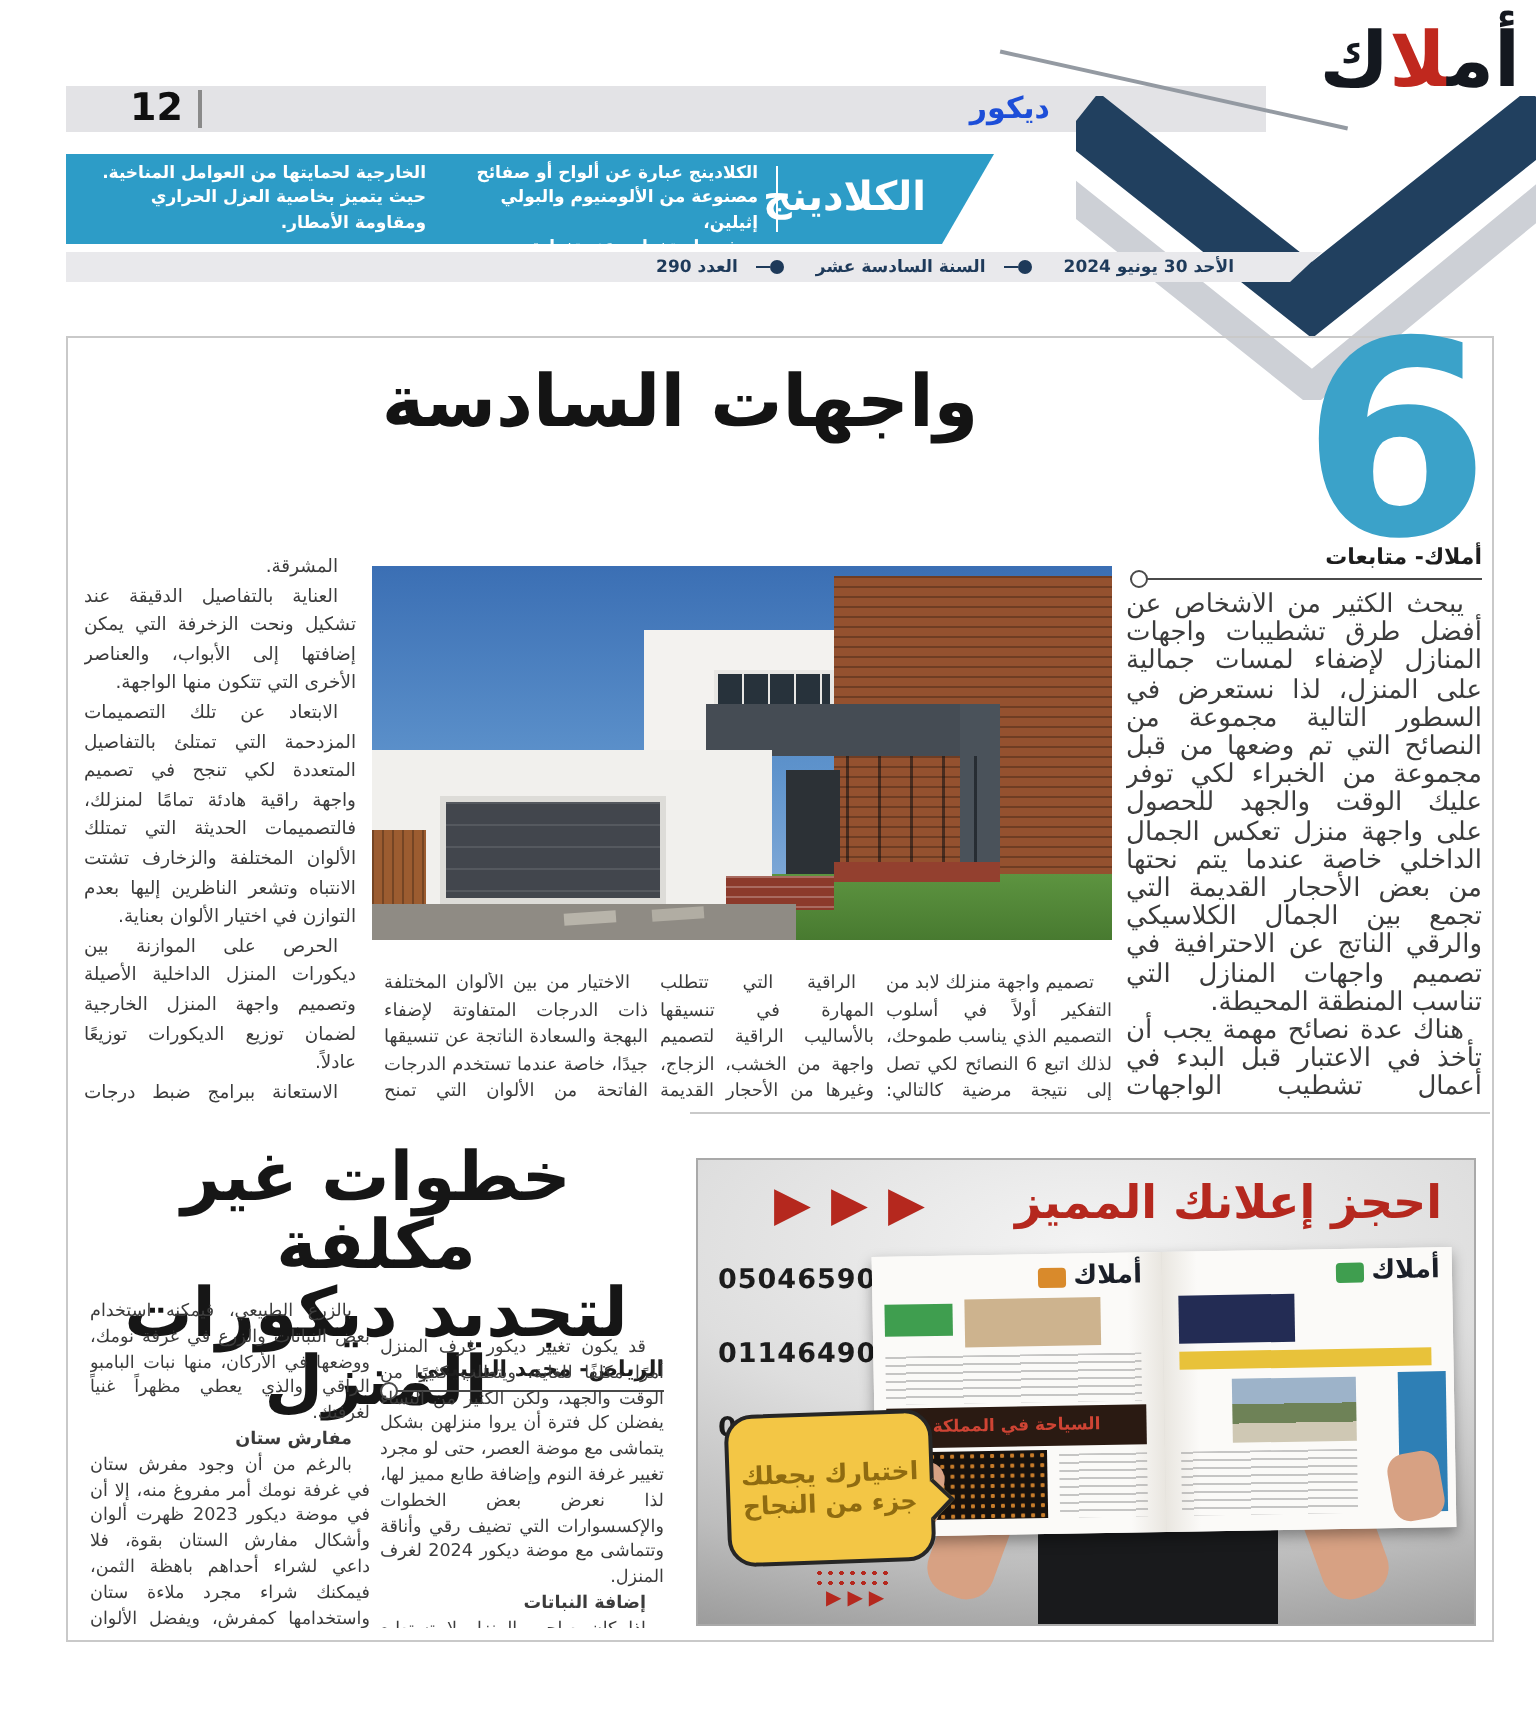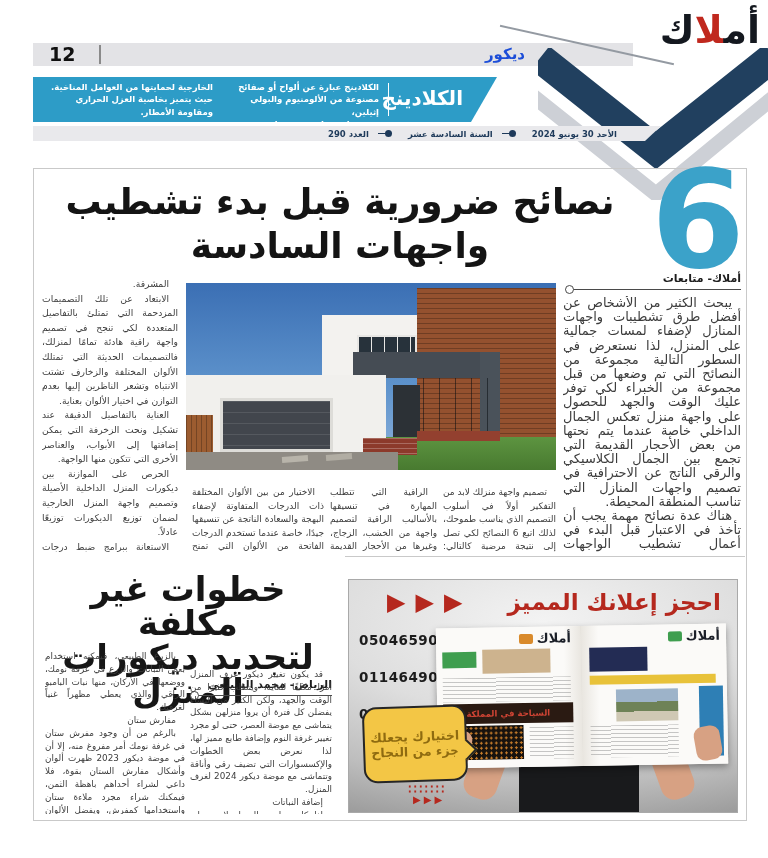--- a/index.html
+++ b/index.html
@@ -2,21 +2,21 @@
 <html lang="ar"><head>
 <meta charset="utf-8">
 <style>
   html,body{margin:0;padding:0;background:#fff;}
   .page{position:relative;width:768px;height:858px;background:#fff;overflow:hidden;
         font-family:"DejaVu Sans",sans-serif;}
   .abs{position:absolute;}
 
   
   .gray-bar{left:33px;top:43px;width:600px;height:23px;background:#e3e3e6;}
-  .page-num{left:16px;top:0;font-size:19px;font-weight:bold;color:#101010;line-height:23px;}
+  .page-num{left:32px;top:0;font-size:19px;font-weight:bold;color:#101010;line-height:23px;}
   .pn-divider{left:66px;top:2px;width:1.5px;height:19px;background:#8a8a8a;}
   .section-name{right:108px;top:0;font-size:15px;font-weight:bold;color:#1d4ed8;line-height:23px;direction:rtl;}
   .logo-swoosh{left:498px;top:44px;width:178px;height:1.5px;background:#949aa2;transform:rotate(12.5deg);}
   .chevron-svg{left:538px;top:48px;width:230px;height:152px;}
   .logo-text{right:8px;top:10px;font-size:38px;font-weight:bold;color:#14181f;direction:rtl;line-height:1.1;letter-spacing:-1px;}
   .logo-text .red{color:#c0281e;}
 
   .topic-bar{left:33px;top:77px;width:464px;height:45px;background:#2d9cc7;
              clip-path:polygon(0 0,100% 0,calc(100% - 26px) 100%,0 100%);}
   .topic-title{right:34px;top:9px;font-size:20px;font-weight:bold;color:#fff;direction:rtl;}
@@ -83,21 +83,21 @@
            background-image:repeating-linear-gradient(90deg,rgba(0,0,0,.25) 0 1px,transparent 1px 5px);}
   .ph-bldg{left:0;top:96px;width:22px;height:12px;background:#7d7f72;}
 
   
   .a2-headline{left:40px;top:572px;width:296px;text-align:center;font-size:34px;line-height:34px;
                font-weight:bold;color:#161616;direction:rtl;}
   .a2-byline{left:190px;top:678px;width:142px;}
   .a2-col{font-size:8.8px;line-height:12.8px;}
   .a2-col-right{left:190px;top:668px;width:142px;height:146px;overflow:hidden;}
   .a2-col-left{left:45px;top:650px;width:140px;height:164px;overflow:hidden;}
-  .subhead{font-weight:normal;text-indent:9px;}
+  .subhead{font-weight:bold;text-indent:9px;}
 
   
   .ad{left:348px;top:579px;width:390px;height:234px;border:1px solid #a9a9a9;box-sizing:border-box;overflow:hidden;
       background:radial-gradient(ellipse 120% 90% at 50% 18%,#f3f3f3 0%,#dedede 45%,#bdbdbd 78%,#9c9c9c 100%);}
   .ad-title{right:16px;top:9px;font-size:23px;font-weight:bold;color:#b5281e;direction:rtl;}
   .ad-tris{left:38px;top:8px;color:#b5281e;font-size:24px;letter-spacing:10px;line-height:1.2;}
   .ad-phones{left:10px;top:52px;display:flex;flex-direction:column;gap:21px;}
   .phone-row{display:flex;align-items:center;gap:8px;direction:ltr;}
   .phone-num{font-size:13.5px;font-weight:bold;color:#1c1c1c;letter-spacing:.5px;}
   .phone-icon{width:16px;height:16px;border:1.5px solid #b5281e;border-radius:50%;color:#b5281e;
@@ -172,21 +172,20 @@
     <span>السنة السادسة عشر</span>
     <span class="dot-icon"></span>
     <span>العدد 290</span>
   </div>
 
   <div class="abs outer-frame"></div>
   <div class="abs mid-divider"></div>
 
   <div class="abs a1-number">6</div>
   <div class="abs a1-headline">
-    <div>نصائح ضرورية قبل بدء تشطيب</div>
     <div>واجهات السادسة</div>
   </div>
 
   <div class="abs a1-byline">
     <div class="byline">أملاك- متابعات</div>
     <div class="byline-rule"></div>
   </div>
 
   <div class="abs body-col a1-col-right">
     <p>يبحث الكثير من الأشخاص عن أفضل طرق تشطيبات واجهات المنازل لإضفاء لمسات جمالية على المنزل، لذا نستعرض في السطور التالية مجموعة من النصائح التي تم وضعها من قبل مجموعة من الخبراء لكي توفر عليك الوقت والجهد للحصول على واجهة منزل تعكس الجمال الداخلي خاصة عندما يتم نحتها من بعض الأحجار القديمة التي تجمع بين الجمال الكلاسيكي والرقي الناتج عن الاحترافية في تصميم واجهات المنازل التي تناسب المنطقة المحيطة.</p>
@@ -218,22 +217,22 @@
   </div>
   <div class="abs body-col a1-mid c2">
     <p>الراقية التي تتطلب المهارة في تنسيقها بالأساليب الراقية لتصميم واجهة من الخشب، الزجاج، وغيرها من الأحجار القديمة الكلاسيكية التي تضفي الرقي والأناقة.</p>
   </div>
   <div class="abs body-col a1-mid c3">
     <p>الاختيار من بين الألوان المختلفة ذات الدرجات المتفاوتة لإضفاء البهجة والسعادة الناتجة عن تنسيقها جيدًا، خاصة عندما تستخدم الدرجات الفاتحة من الألوان التي تمنح المنزل الإضاءة</p>
   </div>
 
   <div class="abs body-col a1-col-left">
     <p>المشرقة.</p>
+    <p>العناية بالتفاصيل الدقيقة عند تشكيل ونحت الزخرفة التي يمكن إضافتها إلى الأبواب، والعناصر الأخرى التي تتكون منها الواجهة.</p>
     <p>الابتعاد عن تلك التصميمات المزدحمة التي تمتلئ بالتفاصيل المتعددة لكي تنجح في تصميم واجهة راقية هادئة تمامًا لمنزلك، فالتصميمات الحديثة التي تمتلك الألوان المختلفة والزخارف تشتت الانتباه وتشعر الناظرين إليها بعدم التوازن في اختيار الألوان بعناية.</p>
-    <p>العناية بالتفاصيل الدقيقة عند تشكيل ونحت الزخرفة التي يمكن إضافتها إلى الأبواب، والعناصر الأخرى التي تتكون منها الواجهة.</p>
     <p>الحرص على الموازنة بين ديكورات المنزل الداخلية الأصيلة وتصميم واجهة المنزل الخارجية لضمان توزيع الديكورات توزيعًا عادلاً.</p>
     <p>الاستعانة ببرامج ضبط درجات الألوان لكي تحصل على بعض الأفكار الحديثة في تصميم واجهات منازل مختلفة بالنسبة لك.</p>
   </div>
 
   <div class="abs a2-headline">
     <div>خطوات غير مكلفة</div>
     <div>لتجديد ديكورات المنزل</div>
   </div>
 
   <div class="abs a2-byline">

